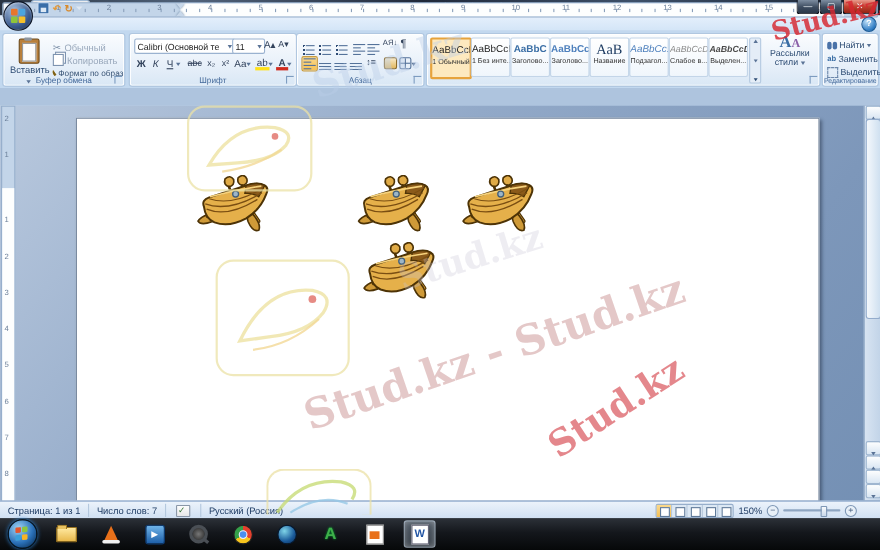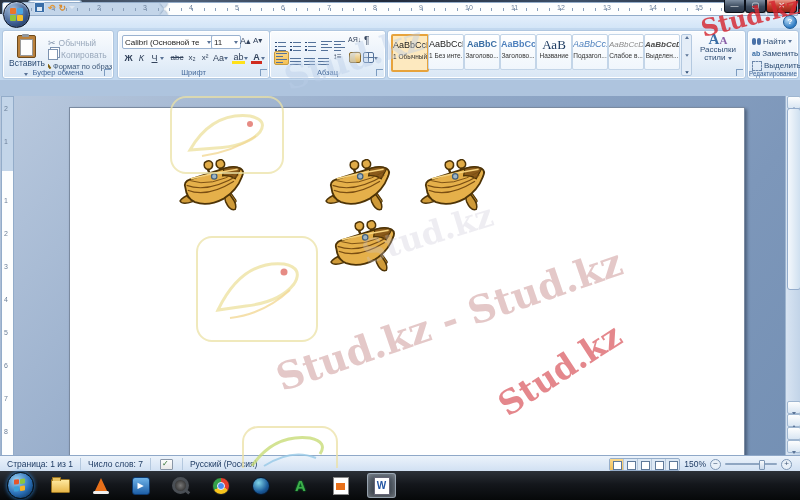--- a/index.html
+++ b/index.html
@@ -147,21 +147,21 @@
     background:linear-gradient(90deg,#f4f8fc,#cfe0f0);border:1px solid #93accc;border-radius:3px;}
   .ball{width:5px;height:5px;border-radius:50%;background:#5b7ca3;margin:2px auto;}
 
   
   #statusbar{left:0;top:455px;width:800px;height:16px;
     background:linear-gradient(#ecf3fb,#cfdff2);border-top:1px solid #8fa8c8;
     display:flex;align-items:center;font-size:8.5px;color:#1f3c64;}
   .st-item{padding:0 7px;border-right:1px solid #b4c8de;height:12px;line-height:12px;}
   .spellbook{width:11px;height:9px;background:linear-gradient(#fdfdfd,#e8e8e8);border:1px solid #8a97a8;border-radius:1px;position:relative;margin:0 2px;}
   .spellbook:before{content:"✓";position:absolute;left:1px;top:-2px;font-size:8px;color:#2c6e2c;}
-  #st-right{margin-left:auto;display:flex;align-items:center;gap:4px;padding-right:8px;}
+  #st-right{margin-left:auto;display:flex;align-items:center;gap:4px;padding-right:21px;}
   #viewbtns{display:flex;border:1px solid #96aecb;border-radius:2px;background:#dce8f4;}
   .vbtn{width:13px;height:11px;border-right:1px solid #b6c8dc;position:relative;}
   .vbtn:last-child{border-right:none;}
   .vbtn.on{background:linear-gradient(#fbd98c,#f2bf57);}
   .vbtn i{position:absolute;left:3px;top:2px;width:7px;height:7px;background:#fff;border:1px solid #5f7globalAlpha;border:1px solid #5f7a9a;}
   #zoomslider{width:52px;height:2px;background:#8fa6c2;border-radius:1px;position:relative;}
   #zoomthumb{position:absolute;left:34px;top:-3px;width:4px;height:8px;background:linear-gradient(#f8fafc,#c9d8ea);border:1px solid #7e97b5;border-radius:1px;}
   .zcirc{width:9px;height:9px;border-radius:50%;border:1px solid #7e97b5;background:#e8f0f8;
     font-size:8px;line-height:8px;text-align:center;color:#41597a;}
 

